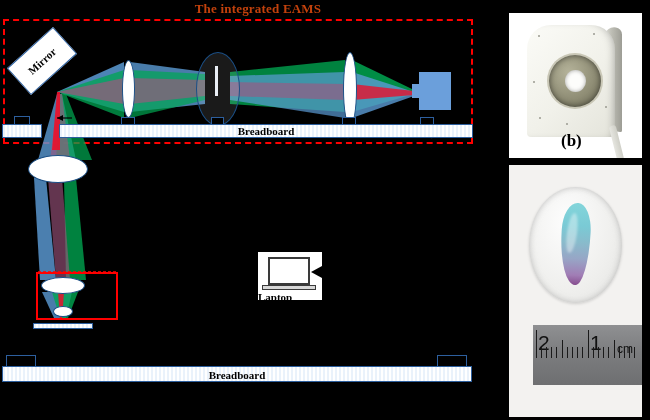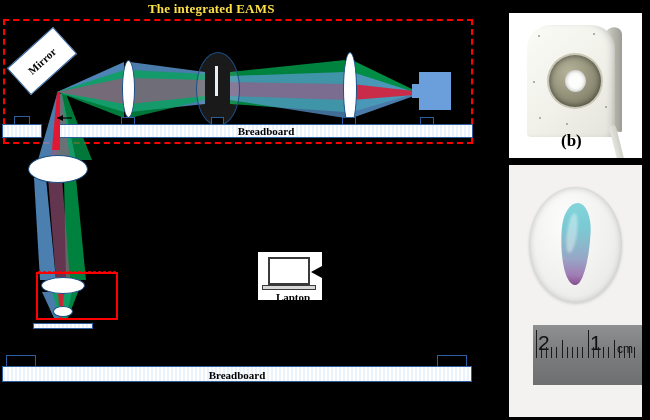--- a/index.html
+++ b/index.html
@@ -4,22 +4,22 @@
 <style>
   html,body{margin:0;padding:0;background:#000;}
   body{
     width:650px;height:420px;overflow:hidden;position:relative;
     font-family:"Liberation Serif", serif;
   }
   .stage{position:absolute;left:0;top:0;width:650px;height:420px;background:#000;}
 
   
   .title{
-    position:absolute;left:148px;top:1px;width:220px;text-align:left;
-    color:#fde047;font-weight:bold;font-size:13px;letter-spacing:.2px;
+    position:absolute;left:148px;top:1px;width:220px;text-align:center;
+    color:#c2410c;font-weight:bold;font-size:13px;letter-spacing:.2px;
     font-family:"Liberation Serif", serif;
   }
 
   
   .eams-box{
     position:absolute;left:3px;top:19px;width:470px;height:125px;
     border:2px dashed #ff0000;box-sizing:border-box;
   }
   
   .sample-box{
@@ -93,21 +93,21 @@
   }
   .lt-screen{
     position:absolute;left:10px;top:5px;width:42px;height:28px;
     border:2px solid #3a3a3a;background:#fff;box-sizing:border-box;
   }
   .lt-base{
     position:absolute;left:4px;top:33px;width:54px;height:5px;
     background:#d8d8d8;border:1px solid #3a3a3a;box-sizing:border-box;
   }
   .lt-label{
-    position:absolute;left:12px;top:39px;width:46px;text-align:center;
+    position:absolute;left:0;top:39px;width:46px;
     font-size:11px;font-weight:bold;color:#000;
     font-family:"Liberation Serif", serif;white-space:nowrap;
   }
   .lt-arrow{
     position:absolute;left:53px;top:14px;width:0;height:0;
     border-top:6px solid transparent;border-bottom:6px solid transparent;
     border-right:11px solid #000;
   }
 
   

